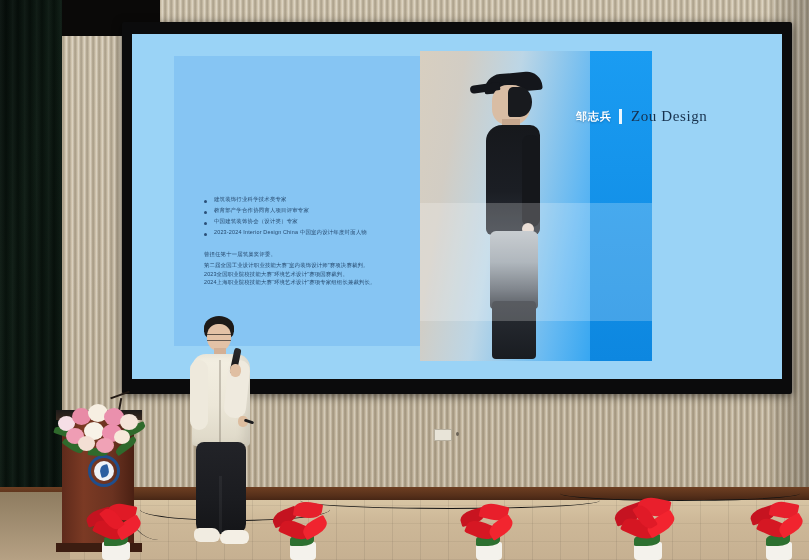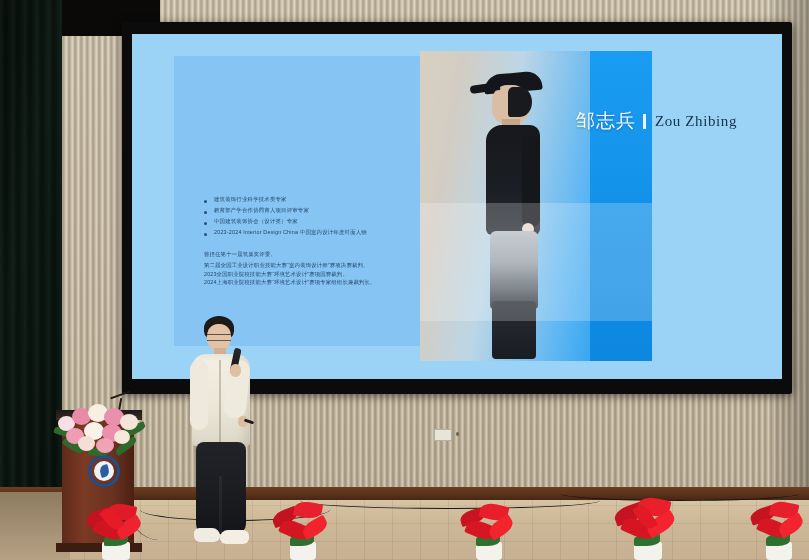--- a/index.html
+++ b/index.html
@@ -70,21 +70,21 @@
     border-radius:6px 6px 4px 4px;}
   .fig-legs{position:absolute;left:16px;top:228px;width:44px;height:58px;
     background:linear-gradient(180deg,#2a2e35,#191c21);border-radius:4px;}
   .fig-hand{position:absolute;left:46px;top:150px;width:12px;height:12px;
     background:#e6d7cc;border-radius:50%;}
   .photo-overlay-band{position:absolute;left:0;top:152px;width:100%;height:118px;
     background:rgba(255,255,255,.22);}
 
   .slide-name{position:absolute;left:444px;top:74px;display:flex;align-items:center;gap:0;
     white-space:nowrap;}
-  .name-cn{font-size:19px;font-weight:400;color:#ffffff;letter-spacing:1px;
+  .name-cn{font-size:11px;font-weight:700;color:#ffffff;letter-spacing:1px;
     text-shadow:0 1px 2px rgba(0,40,80,.35);}
   .name-divider{width:3px;height:15px;background:#ffffff;margin:0 9px 0 7px;opacity:.92;}
   .name-en{font-family:"Liberation Serif",serif;font-size:15px;color:#17314d;letter-spacing:.6px;}
 
   .bullets{position:absolute;left:72px;top:162px;width:300px;}
   .bullet-row{display:flex;align-items:flex-start;gap:7px;margin-bottom:4px;}
   .bullet-dot{width:3px;height:3px;background:#2a4f78;border-radius:50%;margin-top:4px;flex:none;}
   .bullet-text{font-size:5.4px;line-height:1.25;color:#24476c;letter-spacing:.2px;}
   .para{position:absolute;left:72px;top:216px;width:330px;}
   .para-line{font-size:5.4px;line-height:1.62;color:#24476c;letter-spacing:.15px;white-space:nowrap;}
@@ -190,21 +190,21 @@
         <div class="fig-hand"></div>
         <div class="fig-pants"></div>
         <div class="fig-legs"></div>
       </div>
       <div class="photo-overlay-band"></div>
     </div>
 
     <div class="slide-name">
       <span class="name-cn">邹志兵</span>
       <span class="name-divider"></span>
-      <span class="name-en">Zou Zhibing</span>
+      <span class="name-en">Zou Design</span>
     </div>
 
     <div class="bullets">
       <div class="bullet-row">
         <span class="bullet-dot"></span>
         <span class="bullet-text">建筑装饰行业科学技术类专家</span>
       </div>
       <div class="bullet-row">
         <span class="bullet-dot"></span>
         <span class="bullet-text">教育部产学合作协同育人项目评审专家</span>

